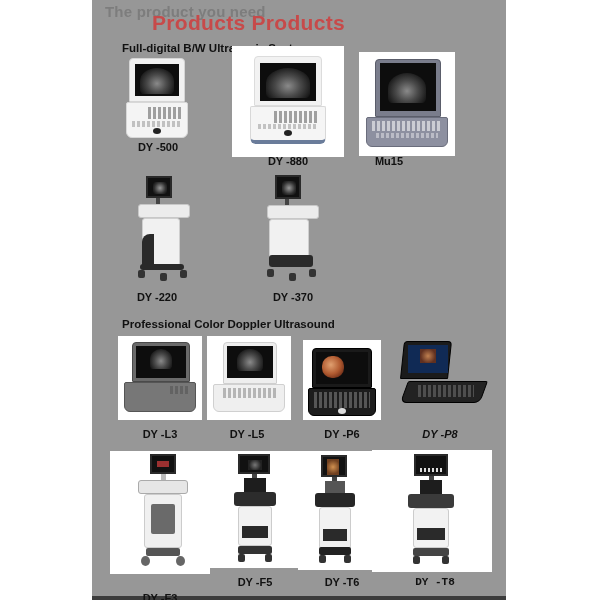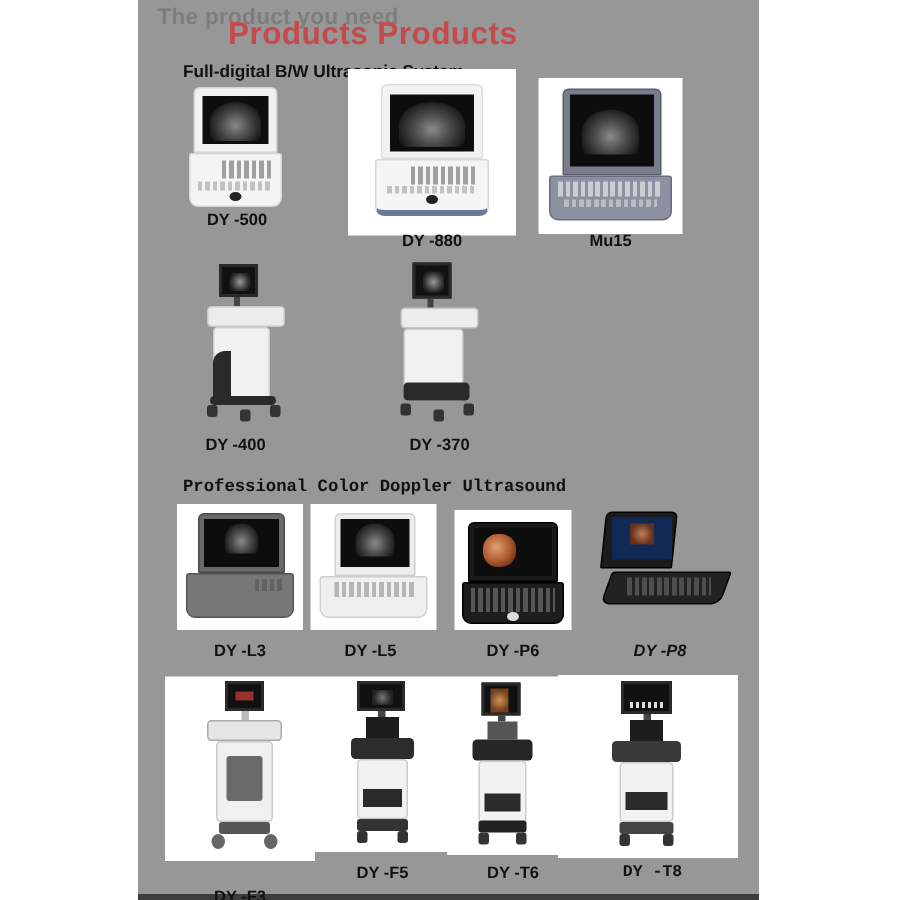--- a/index.html
+++ b/index.html
@@ -74,52 +74,52 @@
   <div class="laptop" style="left:7px; top:7px; width:82px; height:92px;">
     <div class="lid" style="left:9px; top:0; width:66px; height:58px; background:#7a7d8c; border:1px solid #5a5d6a;"></div>
     <div class="screen" style="left:14px; top:4px; width:56px; height:48px;">
         <div class="scan" style="left:8px; top:10px; width:38px; height:30px;"></div>
       </div>
     <div class="base" style="left:0; top:58px; width:82px; height:30px; background:#8d90a0; border:1px solid #6a6d7c;"></div>
     <div class="keys" style="left:6px; top:62px; width:70px; height:10px; background-image:repeating-linear-gradient(90deg, rgba(255,255,255,0.55) 0 3px, transparent 3px 5px);"></div>
     <div class="keys" style="left:10px; top:74px; width:62px; height:5px; background-image:repeating-linear-gradient(90deg, rgba(255,255,255,0.4) 0 3px, transparent 3px 5px);"></div>
   </div>
 </div>
-<div class="label" style="left:362px; top:155px;">Mu15</div>
+<div class="label" style="left:344px; top:155px;">Mu15</div>
 
 <div class="cart" style="left:136px; top:176px; width:56px; height:104px;">
   <div class="monitor" style="left:10px; top:0; width:26px; height:22px;">
       <div class="monitor-img" style="left:5px; top:4px; width:14px; height:12px; background:radial-gradient(circle, #999 0%, #333 60%, #111 90%);"></div>
     </div>
   <div class="neck" style="left:20px; top:22px; width:4px; height:8px;"></div>
   <div class="console" style="left:2px; top:28px; width:52px; height:14px; background:#ececec; border:1px solid #c8c8c8;"></div>
   <div class="body" style="left:6px; top:42px; width:38px; height:48px; background:#f1f1f1; border:1px solid #cfcfcf;"></div>
   <div class="panelblk" style="left:6px; top:58px; width:12px; height:32px; border-radius:8px 0 0 0;"></div>
   <div class="panelblk" style="left:4px; top:88px; width:44px; height:6px; border-radius:3px;"></div>
   <div class="wheel" style="left:2px; top:94px;"></div>
   <div class="wheel" style="left:24px; top:97px;"></div>
   <div class="wheel" style="left:44px; top:94px;"></div>
 </div>
-<div class="label" style="left:112px; top:291px;">DY -400</div>
+<div class="label" style="left:112px; top:291px;">DY -220</div>
 
 <div class="cart" style="left:265px; top:175px; width:56px; height:106px;">
   <div class="monitor" style="left:10px; top:0; width:26px; height:24px;">
       <div class="monitor-img" style="left:5px; top:4px; width:14px; height:14px; background:radial-gradient(circle, #999 0%, #333 60%, #111 90%);"></div>
     </div>
   <div class="neck" style="left:20px; top:24px; width:4px; height:8px;"></div>
   <div class="console" style="left:2px; top:30px; width:52px; height:14px; background:#ececec; border:1px solid #c8c8c8;"></div>
   <div class="body" style="left:4px; top:44px; width:40px; height:48px; background:#f1f1f1; border:1px solid #cfcfcf;"></div>
   <div class="panelblk" style="left:4px; top:80px; width:44px; height:12px; border-radius:3px;"></div>
   <div class="wheel" style="left:2px; top:94px;"></div>
   <div class="wheel" style="left:24px; top:98px;"></div>
   <div class="wheel" style="left:44px; top:94px;"></div>
 </div>
 <div class="label" style="left:248px; top:291px;">DY -370</div>
 
-<div class="section-title" style="left:122px; top:318px;font-family:Liberation Mono, monospace;">Professional Color Doppler Ultrasound</div>
+<div class="section-title" style="left:122px; top:318px;">Professional Color Doppler Ultrasound</div>
 
 <div class="box white" style="left:118px; top:336px; width:84px; height:84px;">
   <div class="laptop" style="left:6px; top:6px; width:72px; height:72px;">
     <div class="lid" style="left:8px; top:0; width:58px; height:40px; background:#6a6a6a; border:1px solid #4a4a4a;"></div>
     <div class="screen" style="left:12px; top:4px; width:50px; height:32px;">
         <div class="scan" style="left:14px; top:3px; width:22px; height:20px;"></div>
       </div>
     <div class="base" style="left:0; top:40px; width:72px; height:30px; background:#777; border:1px solid #555;"></div>
     <div class="keys" style="left:46px; top:44px; width:18px; height:8px; opacity:0.5;"></div>
   </div>

